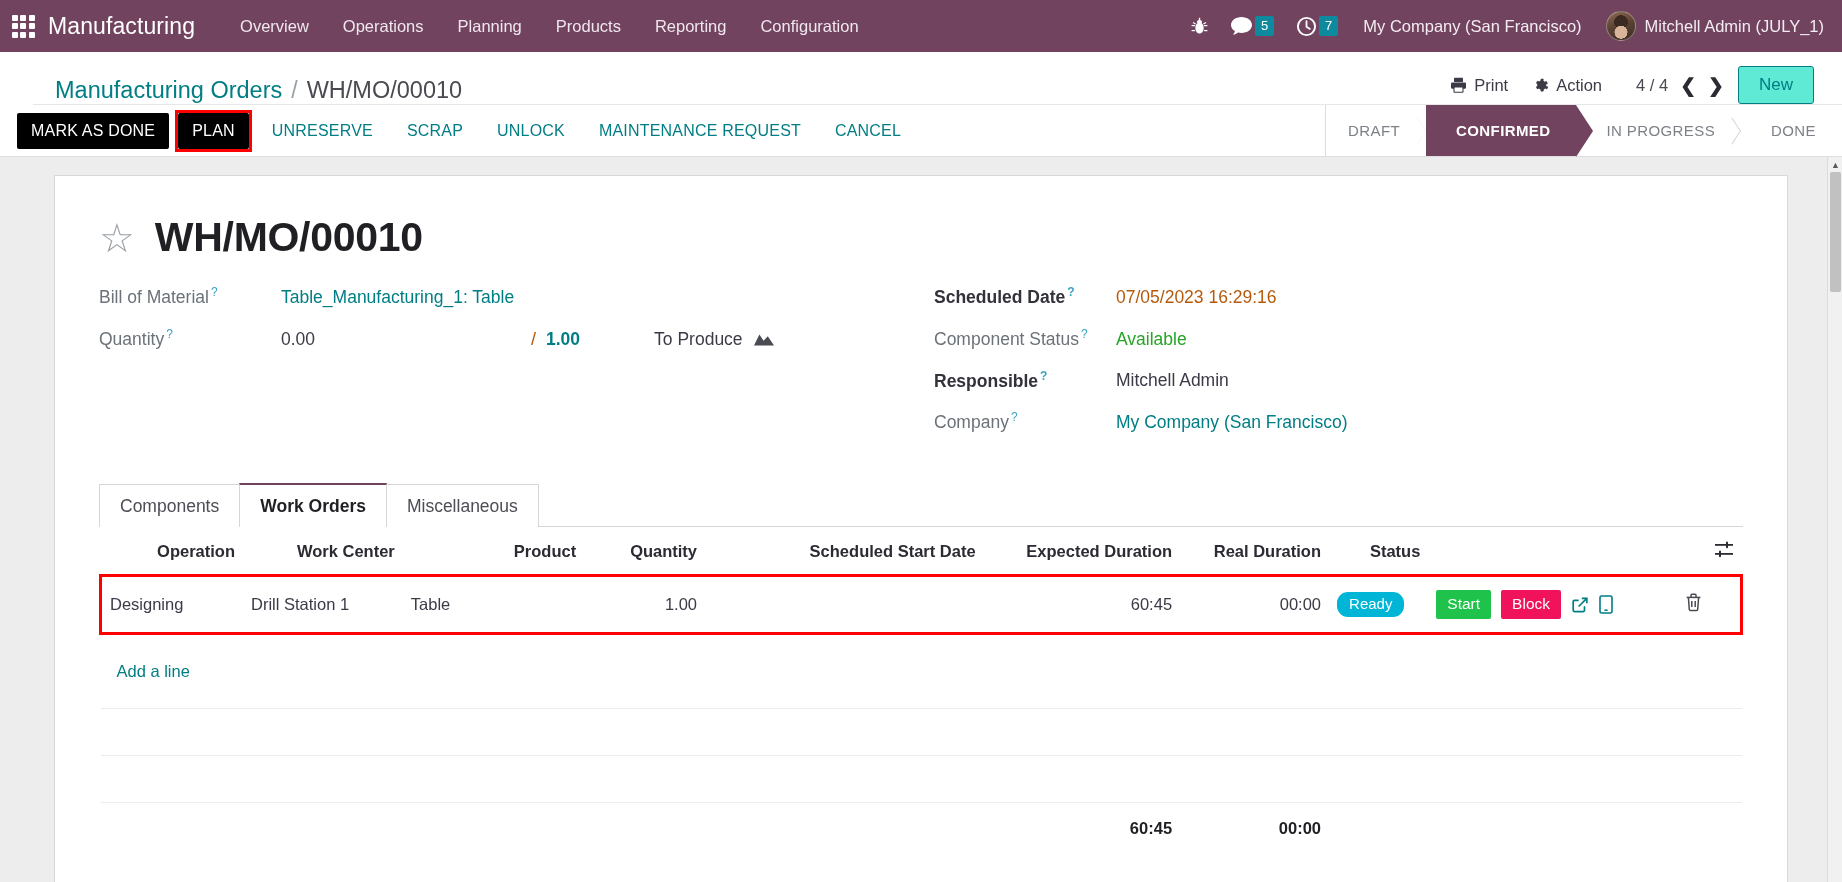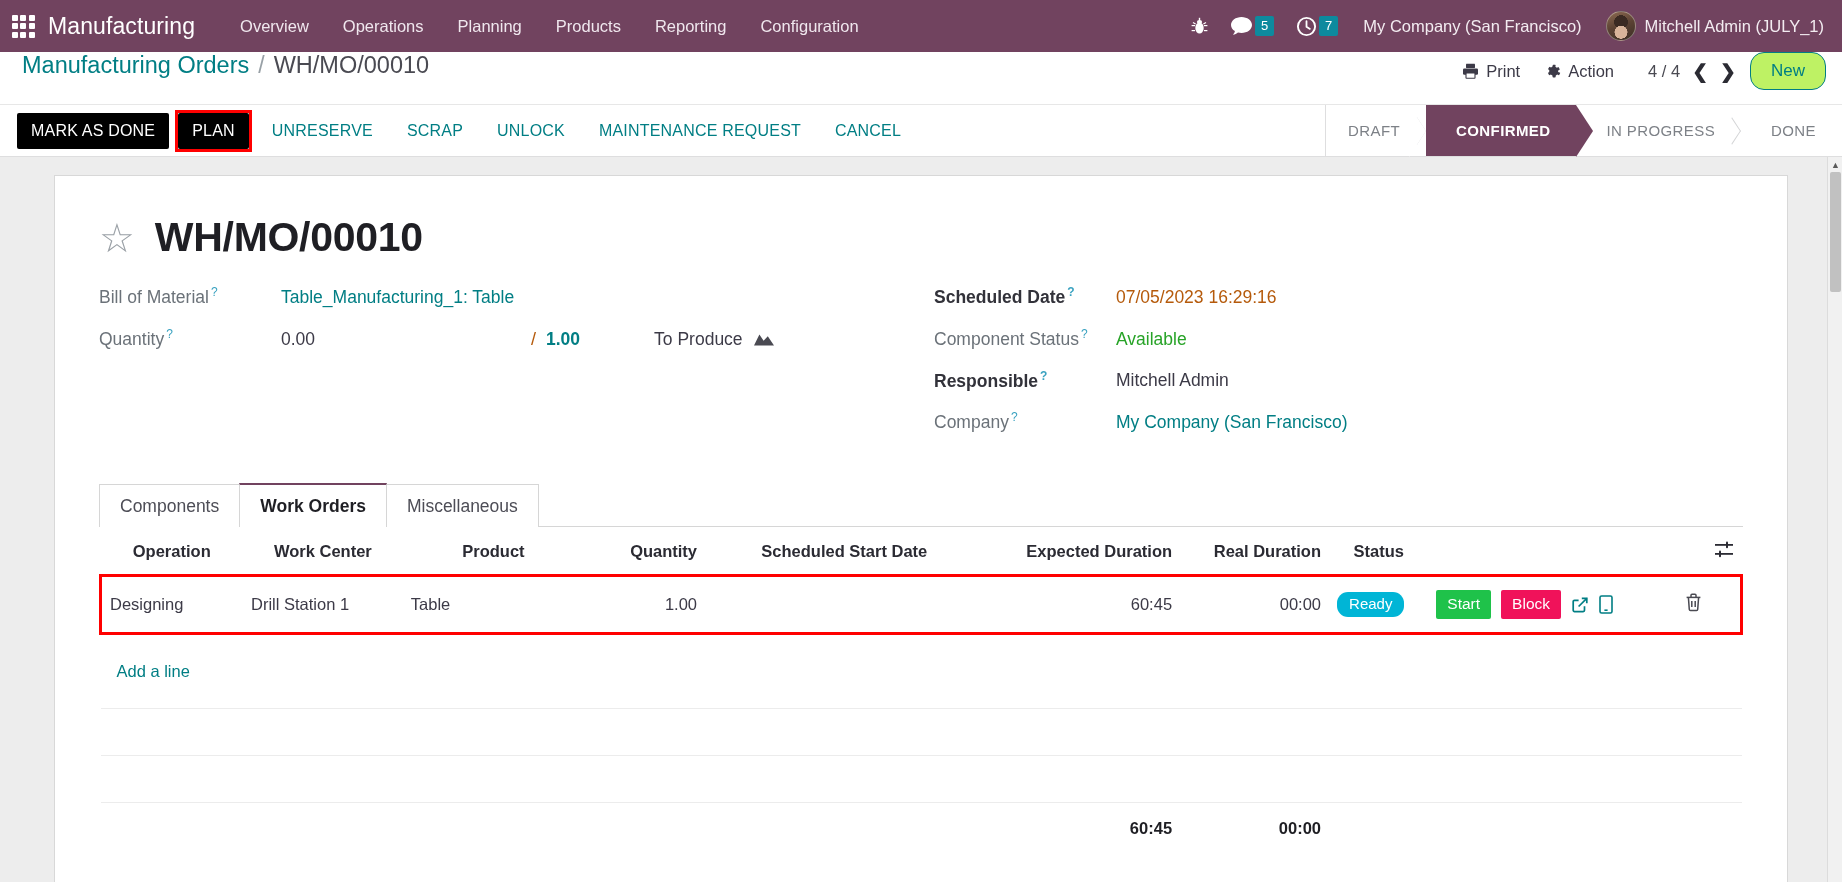--- a/index.html
+++ b/index.html
@@ -101,23 +101,24 @@
     border: 1px solid rgba(255,255,255,.35);
     flex: none;
   }
   .user-name { font-size: 16.5px; color: #f3ecf1; white-space: nowrap; }
 
   
   .cp-top {
     height: 53px;
     background: #ffffff;
     display: flex;
-    align-items: flex-start;
-    padding: 0 16px 0 22px;
+    align-items: flex-end;
+    padding: 0 28px 0 22px;
     border-bottom: 1px solid #e7e7e7;
+    margin-left: 33px;
   }
   .bc-link {
     font-size: 23.5px;
     color: #017e84;
     cursor: pointer;
     white-space: nowrap;
   }
   .bc-sep { font-size: 23px; color: #98a0a6; margin: 0 9px; }
   .bc-current { font-size: 23.5px; color: #4a4a52; white-space: nowrap; }
   .cp-top-right { margin-left: auto; display: flex; align-items: center; gap: 0; }
@@ -133,24 +134,24 @@
     margin-left: 22px; margin-right: 14px;
     font-size: 16.5px; color: #4a4a52;
   }
   .pager .chev {
     font-size: 19px; color: #2b2b33; cursor: pointer;
     line-height: 1; font-weight: 700;
   }
   .new-btn {
     border: 1px solid #017e84;
     color: #017e84;
-    background: #bef264;
+    background: #5eead4;
     font-size: 17px;
     padding: 8px 20px;
-    border-radius: 14px;
+    border-radius: 3px;
     cursor: pointer;
     white-space: nowrap;
   }
 
   
   .cp-bottom {
     height: 52px;
     background: #ffffff;
     display: flex;
     align-items: stretch;
@@ -342,21 +343,21 @@
   }
 
   
   .olist { width: 100%; border-collapse: collapse; table-layout: fixed; }
   .olist th {
     font-size: 16.5px;
     font-weight: 700;
     color: #2b2b33;
     padding: 14px 8px 12px 8px;
     border-bottom: 1px solid #d6d6d6;
-    text-align: center;
+    text-align: right;
     white-space: nowrap;
   }
   .olist th.num, .olist td.num { text-align: right; }
   .olist td {
     font-size: 16.5px;
     color: #3c3a47;
     padding: 13px 8px;
     border-bottom: 1px solid #ececec;
     white-space: nowrap;
   }

